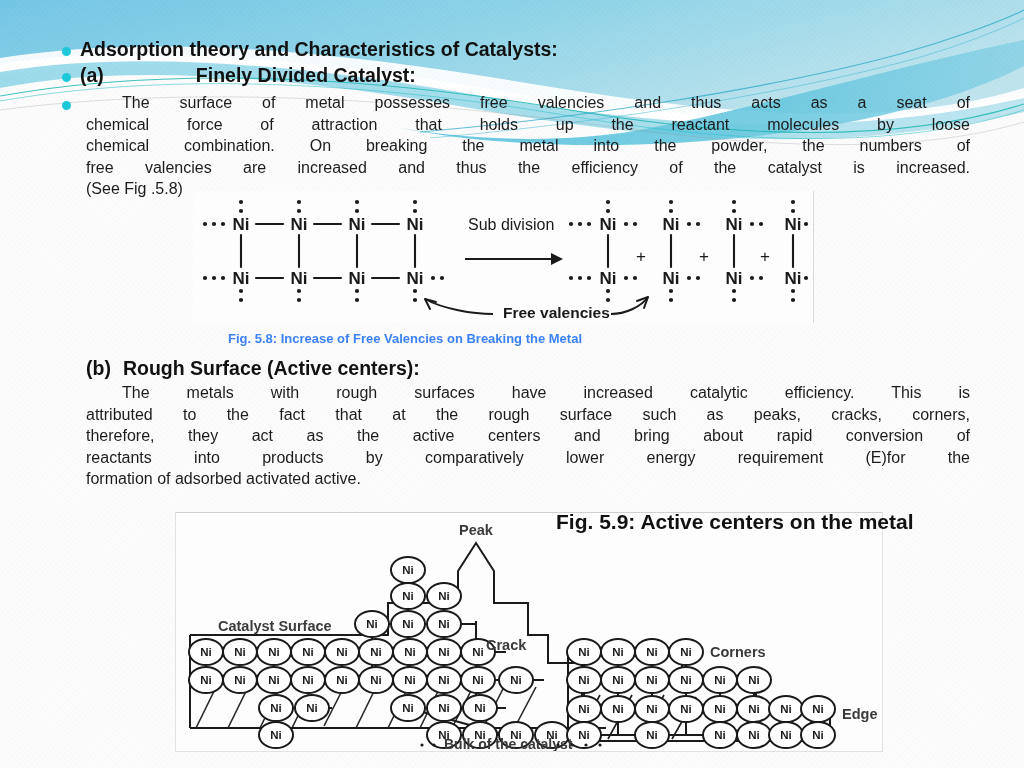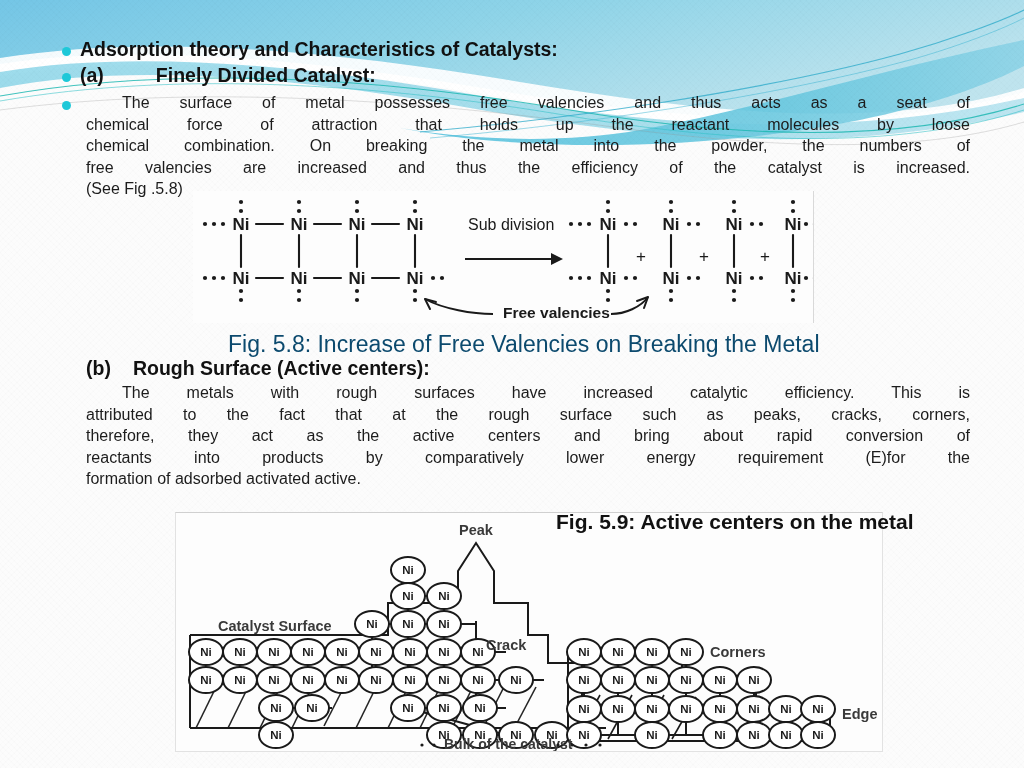--- a/index.html
+++ b/index.html
@@ -36,21 +36,21 @@
   .l-body{
     font-size:16px;color:#1c1c1c;line-height:21.5px;
     text-align:justify;
   }
   .l-body span.jline{display:block;white-space:pre;}
   .justified{
     text-align:justify;text-align-last:justify;
   }
   .nojust{text-align:left;text-align-last:left;}
   .caption{
-    font-size:23px;font-weight:normal;color:#0c4a6e;white-space:pre;
+    font-size:13px;font-weight:bold;color:#3b82f6;white-space:pre;
   }
   .fig-caption-right{
     font-size:21px;font-weight:bold;color:#111;line-height:26px;
   }
   
   .figbox{position:absolute;background:#fdfdfd;}
   #fig58{left:193px;top:191px;width:620px;height:132px;border-right:1px solid #d9d9d9;}
   #fig59{left:175px;top:512px;width:706px;height:238px;border:1px solid #e2e2e2;border-top:1px solid #d0d0d0;background:#fdfdfd;}
   svg{display:block;}
   .figtext{font-family:"Liberation Sans","DejaVu Sans",sans-serif;}
@@ -101,21 +101,21 @@
   <div id="content">
 
     <div class="blk bullet-row" style="left:0;top:38px;">
       <div class="bullet-dot"></div>
       <div class="l-head">Adsorption theory and Characteristics of Catalysts:</div>
     </div>
 
     <div class="blk bullet-row" style="left:0;top:64px;">
       <div class="bullet-dot"></div>
       <div class="l-head">(a)</div>
-      <div class="l-head" style="margin-left:52px;">Finely Divided Catalyst:</div>
+      <div class="l-head" style="margin-left:92px;">Finely Divided Catalyst:</div>
     </div>
 
     <div class="blk bullet-row" style="left:0;top:92px;">
       <div class="bullet-dot"></div>
     </div>
     <div class="blk l-body" style="left:86px;top:92px;width:884px;">
       <span class="jline justified" style="padding-left:36px;">The surface of metal possesses free valencies and thus acts as a seat of</span>
       <span class="jline justified">chemical force of attraction that holds up the reactant molecules by loose</span>
       <span class="jline justified">chemical combination. On breaking the metal into the powder, the numbers of</span>
       <span class="jline justified">free valencies are increased and thus the efficiency of the catalyst is increased.</span>
@@ -265,21 +265,21 @@
           <path d="M418,123 C432,123 448,116 455,106"></path>
           <path d="M455,106 L444,110 M455,106 L451,117" stroke-linecap="round"></path>
         </g>
       </svg>
     </div>
 
     <div class="blk caption" style="left:228px;top:331px;">Fig. 5.8: Increase of Free Valencies on Breaking the Metal</div>
 
     <div class="blk" style="left:86px;top:357px;display:flex;">
       <div class="l-head">(b)</div>
-      <div class="l-head" style="margin-left:22px;">Rough Surface (Active centers):</div>
+      <div class="l-head" style="margin-left:12px;">Rough Surface (Active centers):</div>
     </div>
 
     <div class="blk l-body" style="left:86px;top:382px;width:884px;">
       <span class="jline justified" style="padding-left:36px;">The metals with rough surfaces have increased catalytic efficiency. This is</span>
       <span class="jline justified">attributed to the fact that at the rough surface such as peaks, cracks, corners,</span>
       <span class="jline justified">therefore, they act as the active centers and bring about rapid conversion of</span>
       <span class="jline justified">reactants into products by comparatively lower energy requirement (E)for the</span>
       <span class="jline nojust">formation of adsorbed activated active.</span>
     </div>
 

